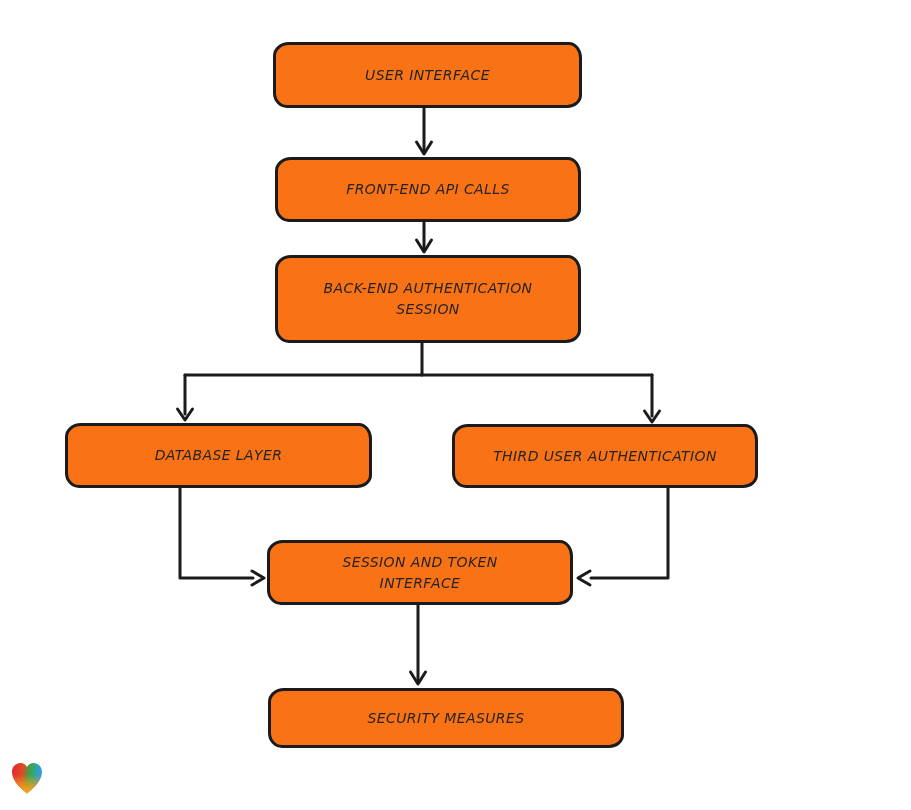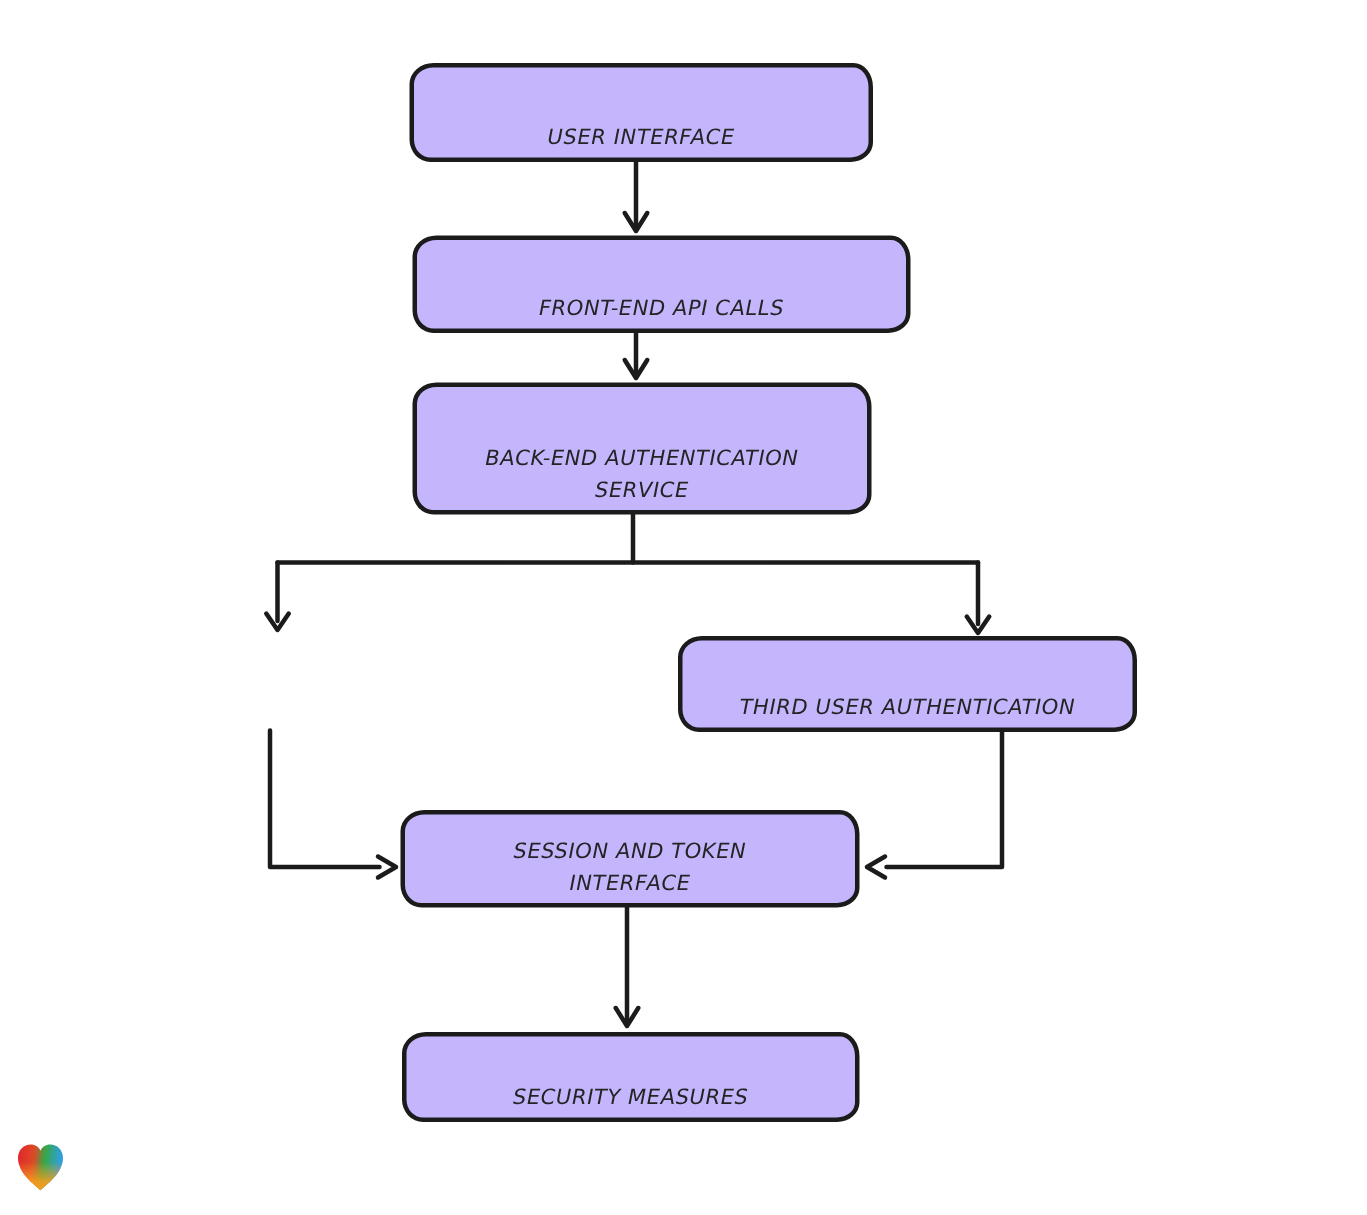--- a/index.html
+++ b/index.html
@@ -25,25 +25,25 @@
   .edges-layer path, .edges-layer polyline {
     fill: none;
     stroke: #1b1b1b;
     stroke-width: 3;
     stroke-linecap: round;
     stroke-linejoin: round;
   }
   .node {
     position: absolute;
     box-sizing: border-box;
-    background: #c4b5fd;
+    background: #f97316;
     border: 3.5px solid #1b1b1b;
     border-radius: 16px 13px 15px 14px / 14px 16px 13px 15px;
     display: flex;
-    align-items: flex-end;
+    align-items: center;
     justify-content: center;
     text-align: center;
     color: #242424;
     font-style: italic;
     font-size: 14px;
     letter-spacing: 0.4px;
     line-height: 1.5;
     padding: 2px 14px;
   }
   .node .lbl {
@@ -96,38 +96,41 @@
     <g>
       <path d="M418 604 V680"></path>
       <polyline points="410.5,672 418,684 425.5,672"></polyline>
     </g>
   </svg>
 
   <div class="node single" style="left:273px; top:42px; width:309px; height:66px;">
     <span class="lbl">USER INTERFACE</span>
   </div>
 
-  <div class="node single" style="left:275px; top:157px; width:332px; height:65px;">
+  <div class="node single" style="left:275px; top:157px; width:306px; height:65px;">
     <span class="lbl">FRONT-END API CALLS</span>
   </div>
 
   <div class="node wrap" style="left:275px; top:255px; width:306px; height:88px;">
-    <span class="lbl">BACK-END AUTHENTICATION SERVICE</span>
+    <span class="lbl">BACK-END AUTHENTICATION SESSION</span>
   </div>
 
+  <div class="node single" style="left:65px; top:423px; width:307px; height:65px;">
+    <span class="lbl">DATABASE LAYER</span>
+  </div>
 
   <div class="node single" style="left:452px; top:424px; width:306px; height:64px;">
     <span class="lbl">THIRD USER AUTHENTICATION</span>
   </div>
 
   <div class="node wrap" style="left:267px; top:540px; width:306px; height:65px;">
     <span class="lbl">SESSION AND TOKEN INTERFACE</span>
   </div>
 
-  <div class="node single" style="left:268px; top:688px; width:305px; height:60px;">
+  <div class="node single" style="left:268px; top:688px; width:356px; height:60px;">
     <span class="lbl">SECURITY MEASURES</span>
   </div>
 
   <svg class="logo" viewBox="0 0 36 34" aria-hidden="true">
     <defs>
       <linearGradient id="heart-h" x1="0%" y1="0%" x2="100%" y2="12%">
         <stop offset="0%" stop-color="#e3242b"></stop>
         <stop offset="38%" stop-color="#dd4a27"></stop>
         <stop offset="62%" stop-color="#35a847"></stop>
         <stop offset="95%" stop-color="#2f9fd8"></stop>

